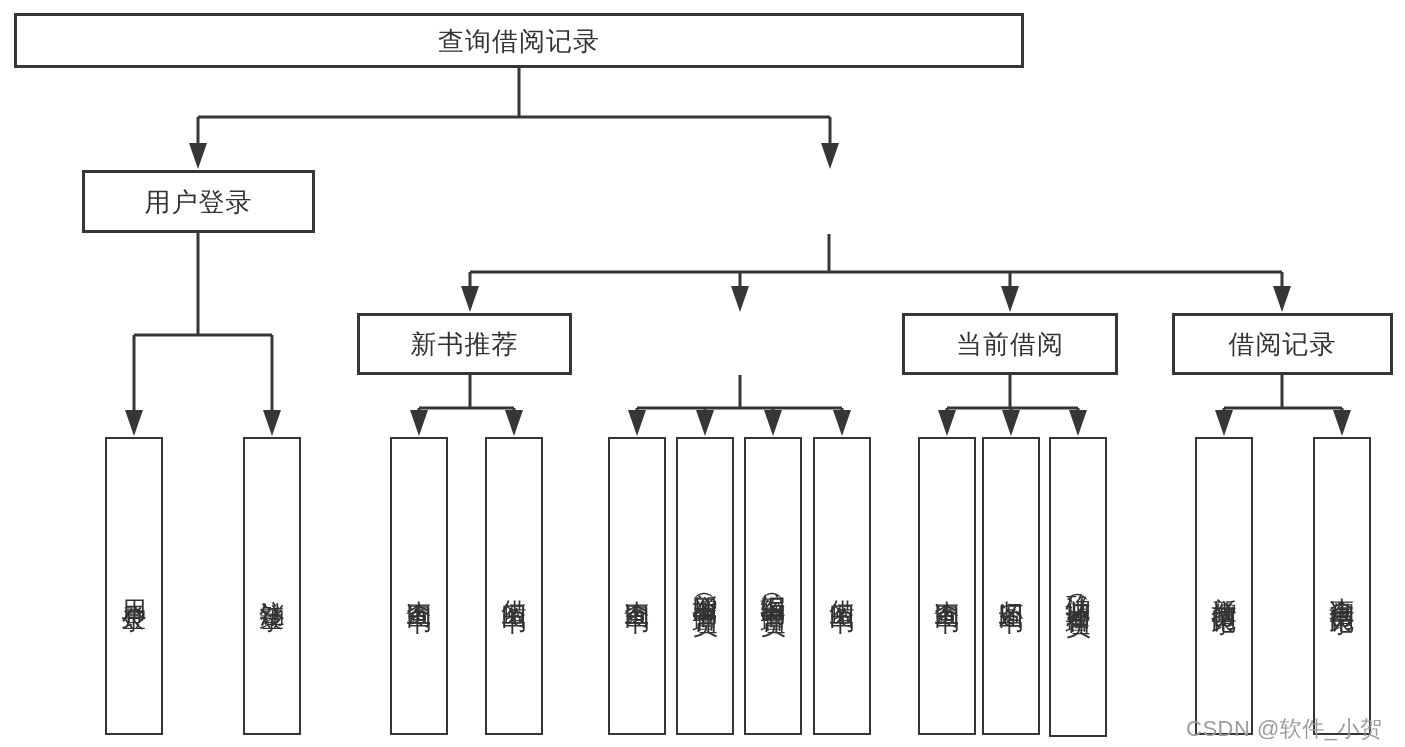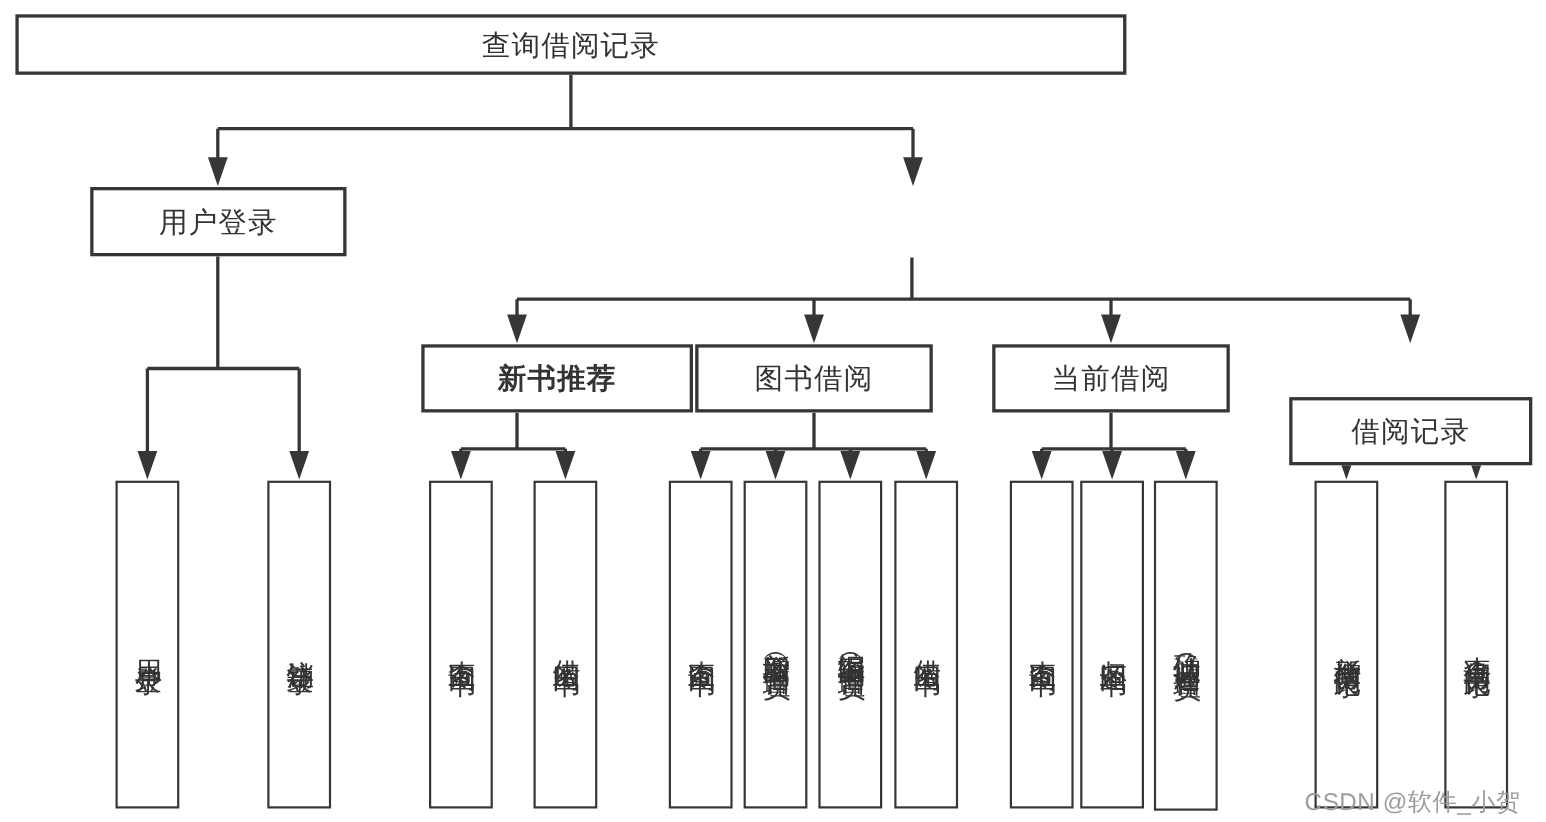--- a/index.html
+++ b/index.html
@@ -90,24 +90,23 @@
 
       <polygon points="1215,410 1233,410 1224,436"></polygon>
       <polygon points="1333,410 1351,410 1342,436"></polygon>
     </g>
   </svg>
 
   <div class="node h" style="left:14px;top:13px;width:1010px;height:55px;">查询借阅记录</div>
 
   <div class="node h" style="left:82px;top:170px;width:233px;height:63px;">用户登录</div>
 
-  <div class="node h" style="left:383px;top:313px;width:247px;height:62px;font-weight:bold;">新书推荐</div>
-  <div class="node h" style="left:632px;top:313px;width:216px;height:62px;">图书借阅</div>
+  <div class="node h" style="left:357px;top:313px;width:215px;height:62px;">新书推荐</div>
   <div class="node h" style="left:902px;top:313px;width:216px;height:62px;">当前借阅</div>
-  <div class="node h" style="left:1172px;top:313px;width:221px;height:62px;margin-top:48px;">借阅记录</div>
+  <div class="node h" style="left:1172px;top:313px;width:221px;height:62px;">借阅记录</div>
 
   <div class="node v" style="left:105px;top:437px;width:58px;height:298px;">用户登录</div>
   <div class="node v" style="left:243px;top:437px;width:58px;height:298px;">注销登录</div>
 
   <div class="node v" style="left:390px;top:437px;width:58px;height:298px;">查询图书</div>
   <div class="node v" style="left:485px;top:437px;width:58px;height:298px;">借阅图书</div>
 
   <div class="node v" style="left:608px;top:437px;width:58px;height:298px;">查询图书</div>
   <div class="node v" style="left:676px;top:437px;width:58px;height:298px;">新增图书（管理员）</div>
   <div class="node v" style="left:744px;top:437px;width:58px;height:298px;">编辑图书（管理员）</div>

